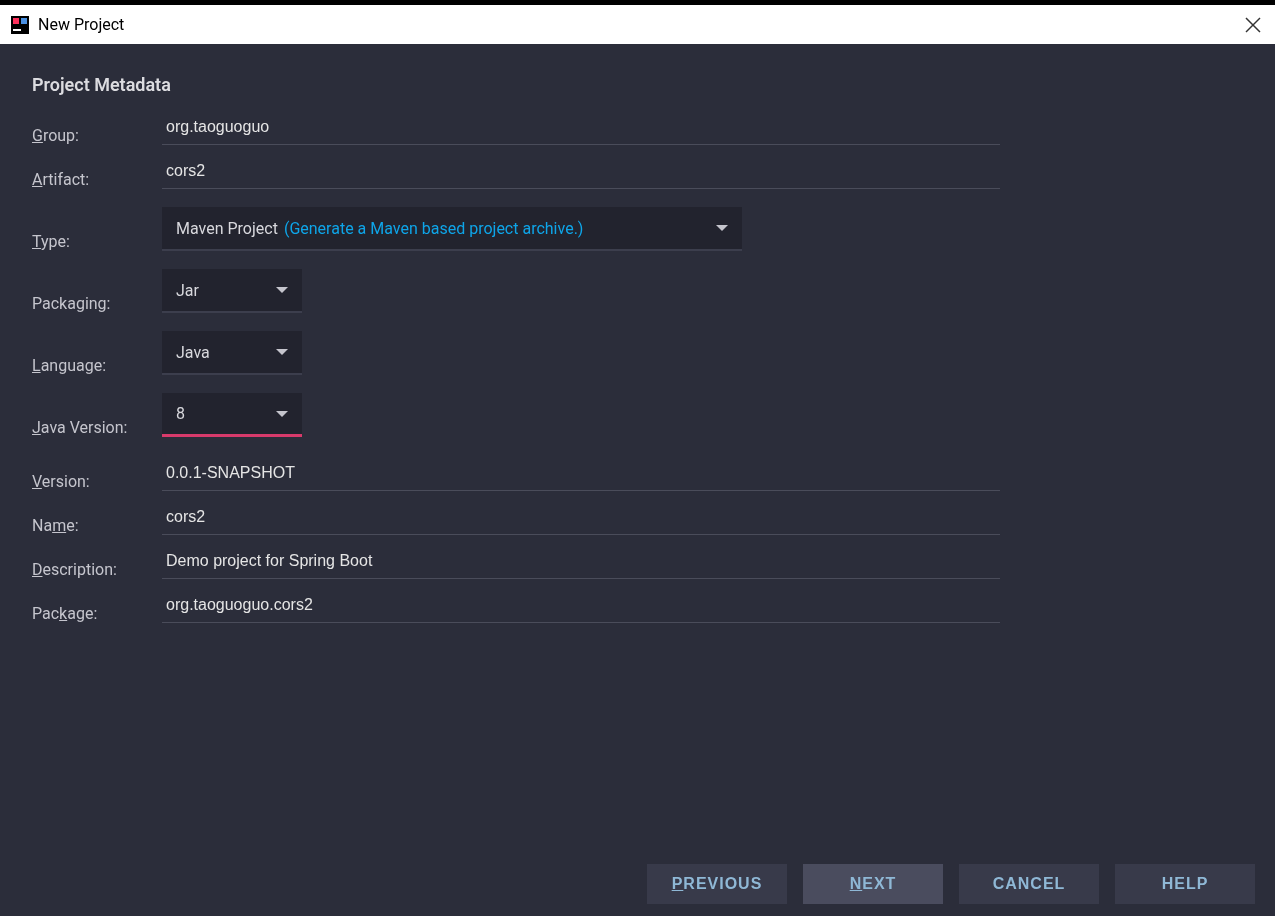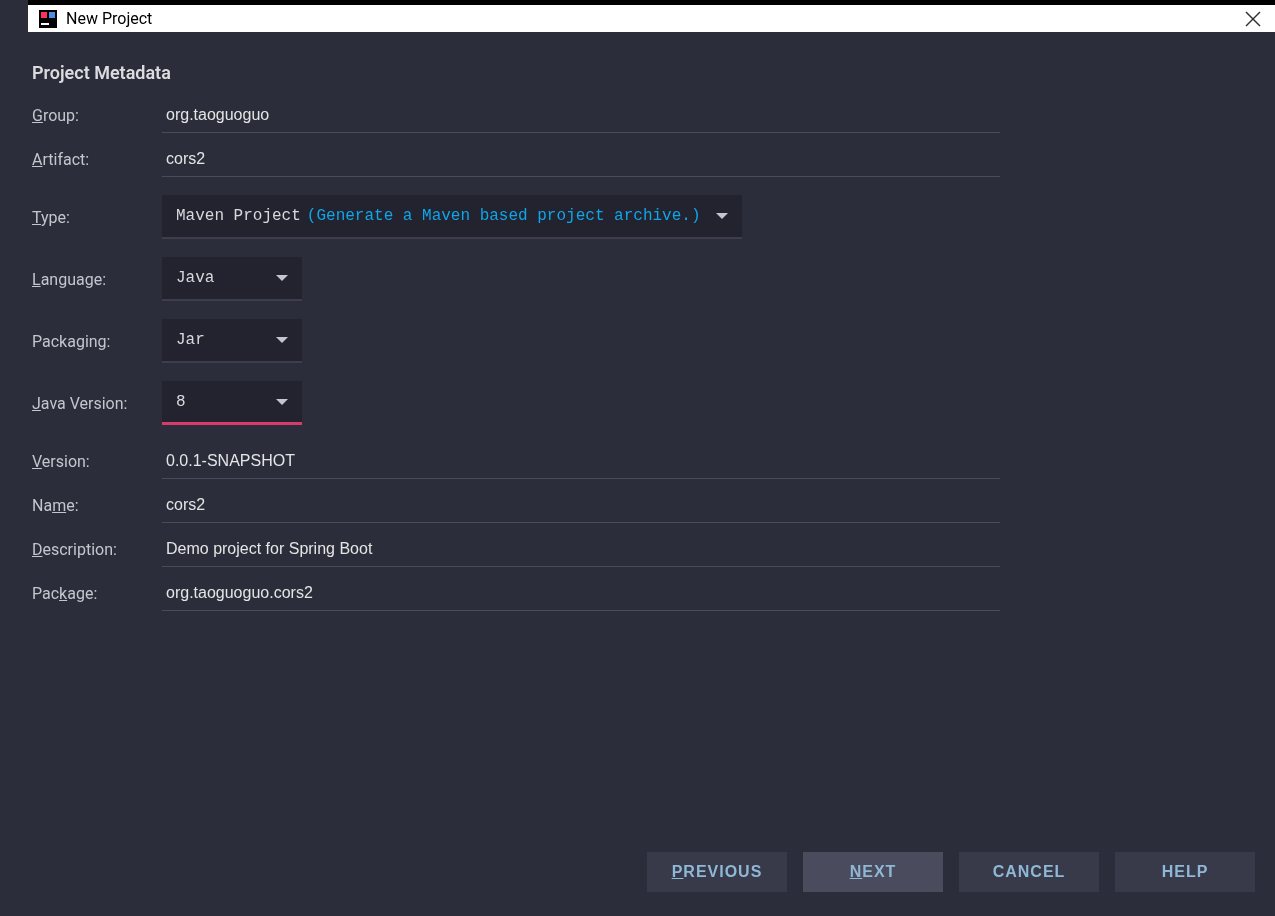--- a/index.html
+++ b/index.html
@@ -5,27 +5,26 @@
     * { box-sizing: border-box; margin: 0; padding: 0; }
     body {
       font-family: -apple-system, BlinkMacSystemFont, "Segoe UI", Roboto, sans-serif;
       background: #2b2d3a;
       width: 1275px;
       height: 916px;
       overflow: hidden;
       color: #bbb;
     }
     .titlebar {
-      height: 32px;
+      height: 44px;
       background: #fff;
       display: flex;
       align-items: center;
       padding: 10px 10px;
       border-top: 5px solid #000;
-      margin-left: 28px;
     }
     .titlebar-icon {
       width: 20px;
       height: 20px;
       margin-right: 8px;
       display: inline-flex;
       align-items: center;
       justify-content: center;
     }
     .titlebar-title {
@@ -50,21 +49,21 @@
       overflow: auto;
     }
     .section-title {
       color: #dcdce0;
       font-size: 18px;
       font-weight: 600;
       margin-bottom: 14px;
     }
     .form-row {
       display: flex;
-      align-items: center;
+      align-items: flex-end;
       margin-bottom: 8px;
     }
     .form-row.tall {
       margin-top: 18px;
       margin-bottom: 18px;
     }
     .form-label {
       width: 130px;
       color: #c5c5cd;
       font-size: 16px;
@@ -89,21 +88,20 @@
       height: 44px;
       background: #22232e;
       border-bottom: 2px solid #3c3e4d;
       display: flex;
       align-items: center;
       padding: 0 14px;
       cursor: pointer;
       position: relative;
       color: #d8d8dd;
       font-size: 16px;
-      font-family: Liberation Mono, monospace;
     }
     .select-box.highlighted {
       border-bottom: 3px solid #d83a6b;
     }
     .select-box .hint {
       color: #0ea5e9;
       margin-left: 6px;
     }
     .select-box .caret {
       margin-left: auto;
@@ -180,31 +178,31 @@
   <div class="form-row tall">
     <div class="form-label"><span class="ul">T</span><span>ype:</span></div>
     <div class="select-box select-type">
       <span>Maven Project</span>
       <span class="hint">(Generate a Maven based project archive.)</span>
       <span class="caret"></span>
     </div>
   </div>
 
   <div class="form-row tall">
+    <div class="form-label"><span>Packa</span><span class="ul">g</span><span>ing:</span></div>
+    <div class="select-box select-sm">
+      <span>Jar</span>
+      <span class="caret"></span>
+    </div>
+  </div>
+
+  <div class="form-row tall">
     <div class="form-label"><span class="ul">L</span><span>anguage:</span></div>
     <div class="select-box select-sm">
       <span>Java</span>
-      <span class="caret"></span>
-    </div>
-  </div>
-
-  <div class="form-row tall">
-    <div class="form-label"><span>Packa</span><span class="ul">g</span><span>ing:</span></div>
-    <div class="select-box select-sm">
-      <span>Jar</span>
       <span class="caret"></span>
     </div>
   </div>
 
   <div class="form-row tall">
     <div class="form-label"><span class="ul">J</span><span>ava Version:</span></div>
     <div class="select-box select-sm highlighted">
       <span>8</span>
       <span class="caret"></span>
     </div>

